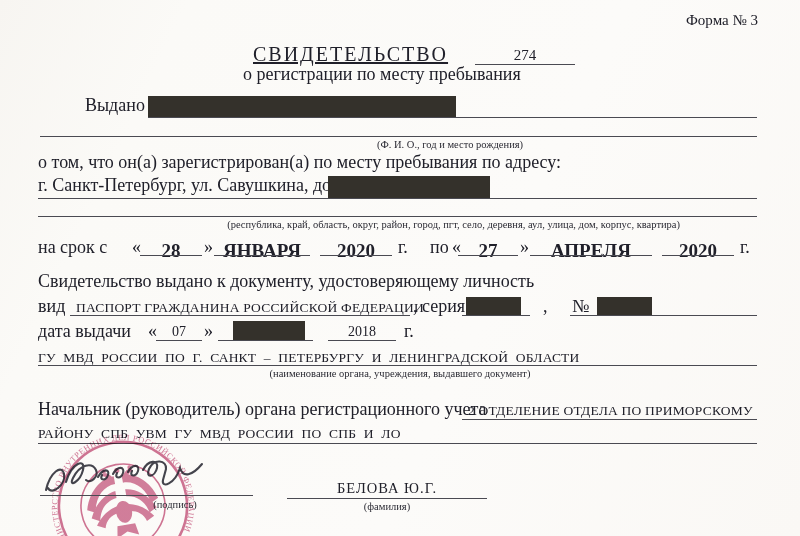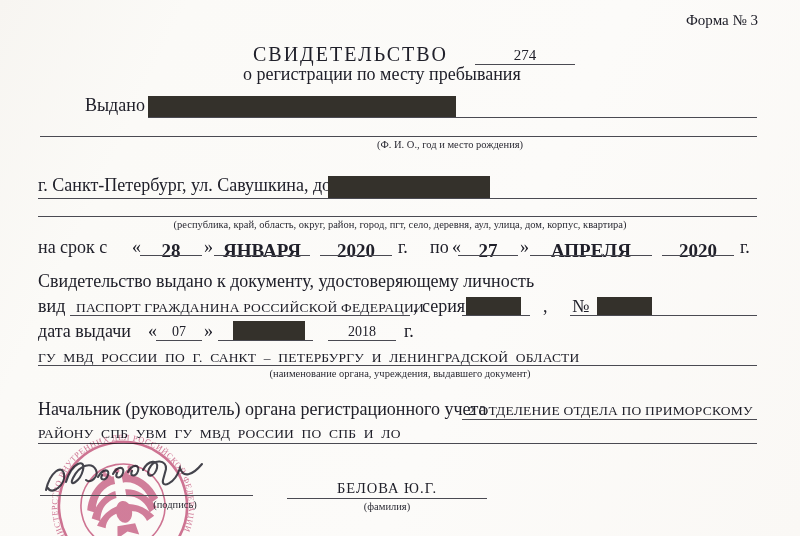--- a/index.html
+++ b/index.html
@@ -12,21 +12,21 @@
   }
   .abs { position:absolute; white-space:nowrap; }
   .rule { position:absolute; border-bottom:1.5px solid #4a4a52; height:0; }
   .redact { position:absolute; background:#34312b; }
   .caption { font-size:10.5px; color:#2a2a33; text-align:center; white-space:nowrap; }
   .body-text { font-size:18px; }
   .caps-val { font-size:13.5px; letter-spacing:0.2px; }
   .bold-caps { font-weight:bold; font-size:14.5px; letter-spacing:0.2px; }
   .field-val { font-weight:bold; font-size:19px; text-align:center; }
   .center { text-align:center; }
-  .title-main { font-size:20px; letter-spacing:2px; }
+  .title-main { font-size:20px; letter-spacing:2px;text-decoration:underline; }
   .subtitle { font-size:18px; }
   .form-label { font-size:15px; }
   .stamp-wrap { position:absolute; left:42px; top:425px; width:162px; height:162px;
                 mix-blend-mode:multiply; opacity:0.9; }
   .sig-wrap { position:absolute; left:40px; top:456px; width:175px; height:46px; }
 </style>
 </head>
 <body>
 
 <div class="sheet">
@@ -37,25 +37,26 @@
   <div class="abs" style="left:475px; top:47px; width:100px; text-align:center; font-size:15px;">274</div>
   <div class="rule" style="left:475px; top:64px; width:100px;"></div>
   <div class="abs subtitle" style="left:243px; top:64px;">о регистрации по месту пребывания</div>
 
   <div class="abs body-text" style="left:85px; top:95px;">Выдано</div>
   <div class="redact" style="left:148px; top:96px; width:308px; height:21px;"></div>
   <div class="rule" style="left:148px; top:117px; width:609px;"></div>
   <div class="rule" style="left:40px; top:136px; width:717px;"></div>
   <div class="abs caption" style="left:240px; top:139px; width:420px;">(Ф. И. О., год и место рождения)</div>
 
+  <div class="abs body-text" style="left:38px; top:152px;">о том, что он(а) зарегистрирован(а) по месту пребывания по адресу:</div>
   <div class="abs body-text" style="left:38px; top:175px;">г. Санкт-Петербург, ул. Савушкина, дом</div>
   <div class="redact" style="left:328px; top:176px; width:162px; height:22px;"></div>
   <div class="rule" style="left:38px; top:198px; width:719px;"></div>
   <div class="rule" style="left:38px; top:216px; width:719px;"></div>
-  <div class="abs caption" style="left:120px; top:219px; width:560px;">(республика, край, область, округ, район, город, пгт, село, деревня, аул, улица, дом, корпус, квартира)</div>
+  <div class="abs caption" style="left:120px; top:219px; width:560px;text-align:right;">(республика, край, область, округ, район, город, пгт, село, деревня, аул, улица, дом, корпус, квартира)</div>
 
   <div class="abs body-text" style="left:38px; top:237px;">на срок с</div>
   <div class="abs body-text" style="left:132px; top:237px;">«</div>
   <div class="abs field-val" style="left:140px; top:240px; width:62px;">28</div>
   <div class="abs body-text" style="left:204px; top:237px;">»</div>
   <div class="abs field-val" style="left:214px; top:240px; width:96px;">ЯНВАРЯ</div>
   <div class="abs field-val" style="left:320px; top:240px; width:72px;">2020</div>
   <div class="abs body-text" style="left:398px; top:237px;">г.</div>
   <div class="abs body-text" style="left:430px; top:237px;">по</div>
   <div class="abs body-text" style="left:452px; top:237px;">«</div>

